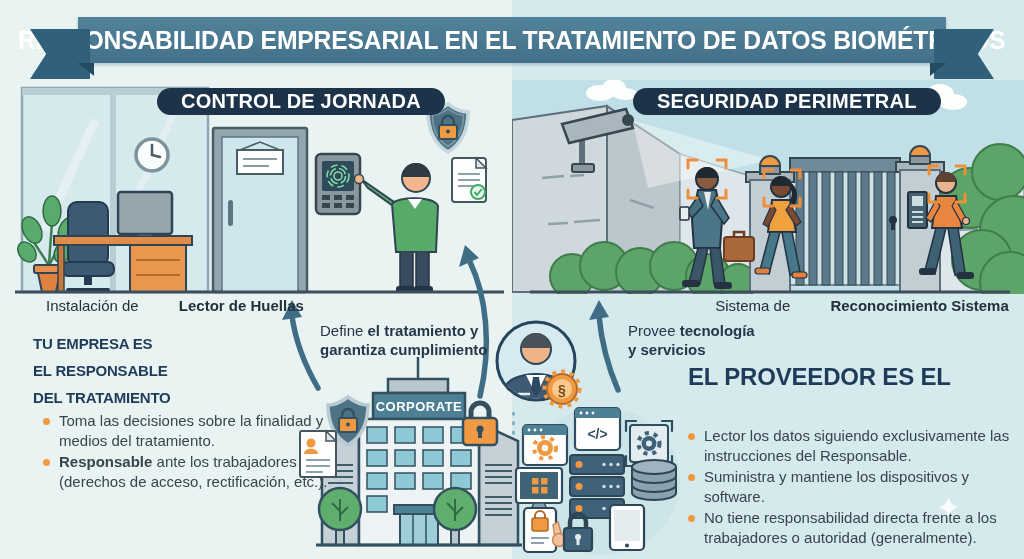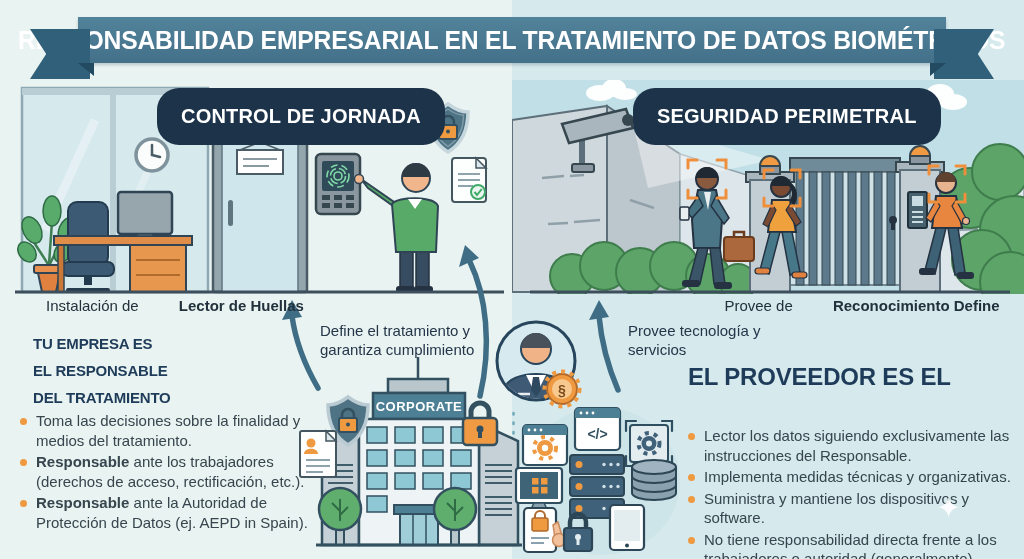--- a/index.html
+++ b/index.html
@@ -10,27 +10,27 @@
   
   .banner-band{left:78px;top:17px;width:868px;height:46px;background:linear-gradient(#51839a,#44708a);
     display:flex;align-items:center;justify-content:center;box-shadow:0 2px 3px rgba(40,70,90,.25);}
   .banner-band span{color:#fff;font-weight:800;font-size:26px;letter-spacing:-.2px;transform:scaleX(.95);white-space:nowrap;}
   .tail-l{left:30px;top:29px;width:60px;height:50px;background:#30607a;clip-path:polygon(0 0,100% 0,100% 100%,0 100%,27% 50%);}
   .tail-r{left:934px;top:29px;width:60px;height:50px;background:#30607a;clip-path:polygon(0 0,100% 0,73% 50%,100% 100%,0 100%);}
   .fold-l{left:78px;top:63px;width:16px;height:13px;background:#224a60;clip-path:polygon(0 0,100% 0,100% 100%);}
   .fold-r{left:930px;top:63px;width:16px;height:13px;background:#224a60;clip-path:polygon(0 0,100% 0,0 100%);}
   
   .pill{background:#1c3349;color:#fff;font-weight:800;font-size:20px;letter-spacing:.2px;
-    padding:17px 24px;border-radius:22px;white-space:nowrap;}
+    padding:2px 24px;border-radius:22px;white-space:nowrap;}
   
   .caption{font-size:15px;color:#22313c;text-align:center;}
   .caption b{font-weight:700;margin-left:36px;}
   
   .flow-label{font-size:15px;color:#25364a;line-height:19px;}
-  .flow-label b{font-weight:400;text-align:right;}
+  .flow-label b{font-weight:700;text-align:right;}
   
   .sec-title{color:#1e3c59;font-weight:800;letter-spacing:-.2px;}
   .sec-title.left{font-size:15px;line-height:27px;}
   .sec-title.right{font-size:24px;line-height:26px;}
   
   ul.blist{list-style:none;margin:0;padding:0;}
   ul.blist li{display:flex;gap:9px;margin-bottom:2px;font-size:15px;line-height:19.5px;color:#36454e;}
   ul.blist li .dot{flex:none;width:7px;height:7px;border-radius:50%;background:#ef9940;margin-top:7px;}
   ul.blist li b{font-weight:700;}
   .sparkle{color:#fff;font-size:30px;opacity:.9;}
@@ -529,61 +529,53 @@
     <span>CONTROL DE JORNADA</span>
   </div>
   <div class="abs pill" style="left:633px;top:88px;">
     <span>SEGURIDAD PERIMETRAL</span>
   </div>
 
   <div class="abs caption" style="left:25px;top:297px;width:300px;">
     <span>Instalación de </span><b>Lector de Huellas</b>
   </div>
   <div class="abs caption" style="left:712px;top:297px;width:300px;">
-    <span>Provee de </span><b>Reconocimiento Define</b>
+    <span>Sistema de </span><b>Reconocimiento Sistema</b>
   </div>
 
   <div class="abs flow-label" style="left:320px;top:321px;width:170px;">
     <span>Define </span><b>el tratamiento y garantiza cumplimiento</b>
   </div>
   <div class="abs flow-label" style="left:628px;top:321px;width:135px;">
     <span>Provee </span><b>tecnología y servicios</b>
   </div>
 
   <div class="abs sec-title left" style="left:33px;top:330px;">
     <div>TU EMPRESA ES</div>
     <div>EL RESPONSABLE</div>
     <div>DEL TRATAMIENTO</div>
   </div>
-  <ul class="abs blist" style="left:20px;top:411px;width:300px;">
+  <ul class="abs blist" style="left:43px;top:411px;width:300px;">
     <li>
         <span class="dot"></span>
         <span><b></b><span>Toma las decisiones sobre la finalidad y medios del tratamiento.</span></span>
       </li>
     <li>
         <span class="dot"></span>
         <span><b>Responsable</b><span> ante los trabajadores (derechos de acceso, rectificación, etc.).</span></span>
       </li>
-    <li>
-        <span class="dot"></span>
-        <span><b>Responsable</b><span> ante la Autoridad de Protección de Datos (ej. AEPD in Spain).</span></span>
-      </li>
   </ul>
 
   <div class="abs sec-title right" style="left:688px;top:364px;">
     <div>EL PROVEEDOR ES EL</div>
   </div>
   <ul class="abs blist" style="left:688px;top:426px;width:330px;">
     <li>
         <span class="dot"></span>
         <span><b></b><span>Lector los datos siguiendo exclusivamente las instrucciones del Responsable.</span></span>
-      </li>
-    <li>
-        <span class="dot"></span>
-        <span><b></b><span>Implementa medidas técnicas y organizativas.</span></span>
       </li>
     <li>
         <span class="dot"></span>
         <span><b></b><span>Suministra y mantiene los dispositivos y software.</span></span>
       </li>
     <li>
         <span class="dot"></span>
         <span><b></b><span>No tiene responsabilidad directa frente a los trabajadores o autoridad (generalmente).</span></span>
       </li>
   </ul>

